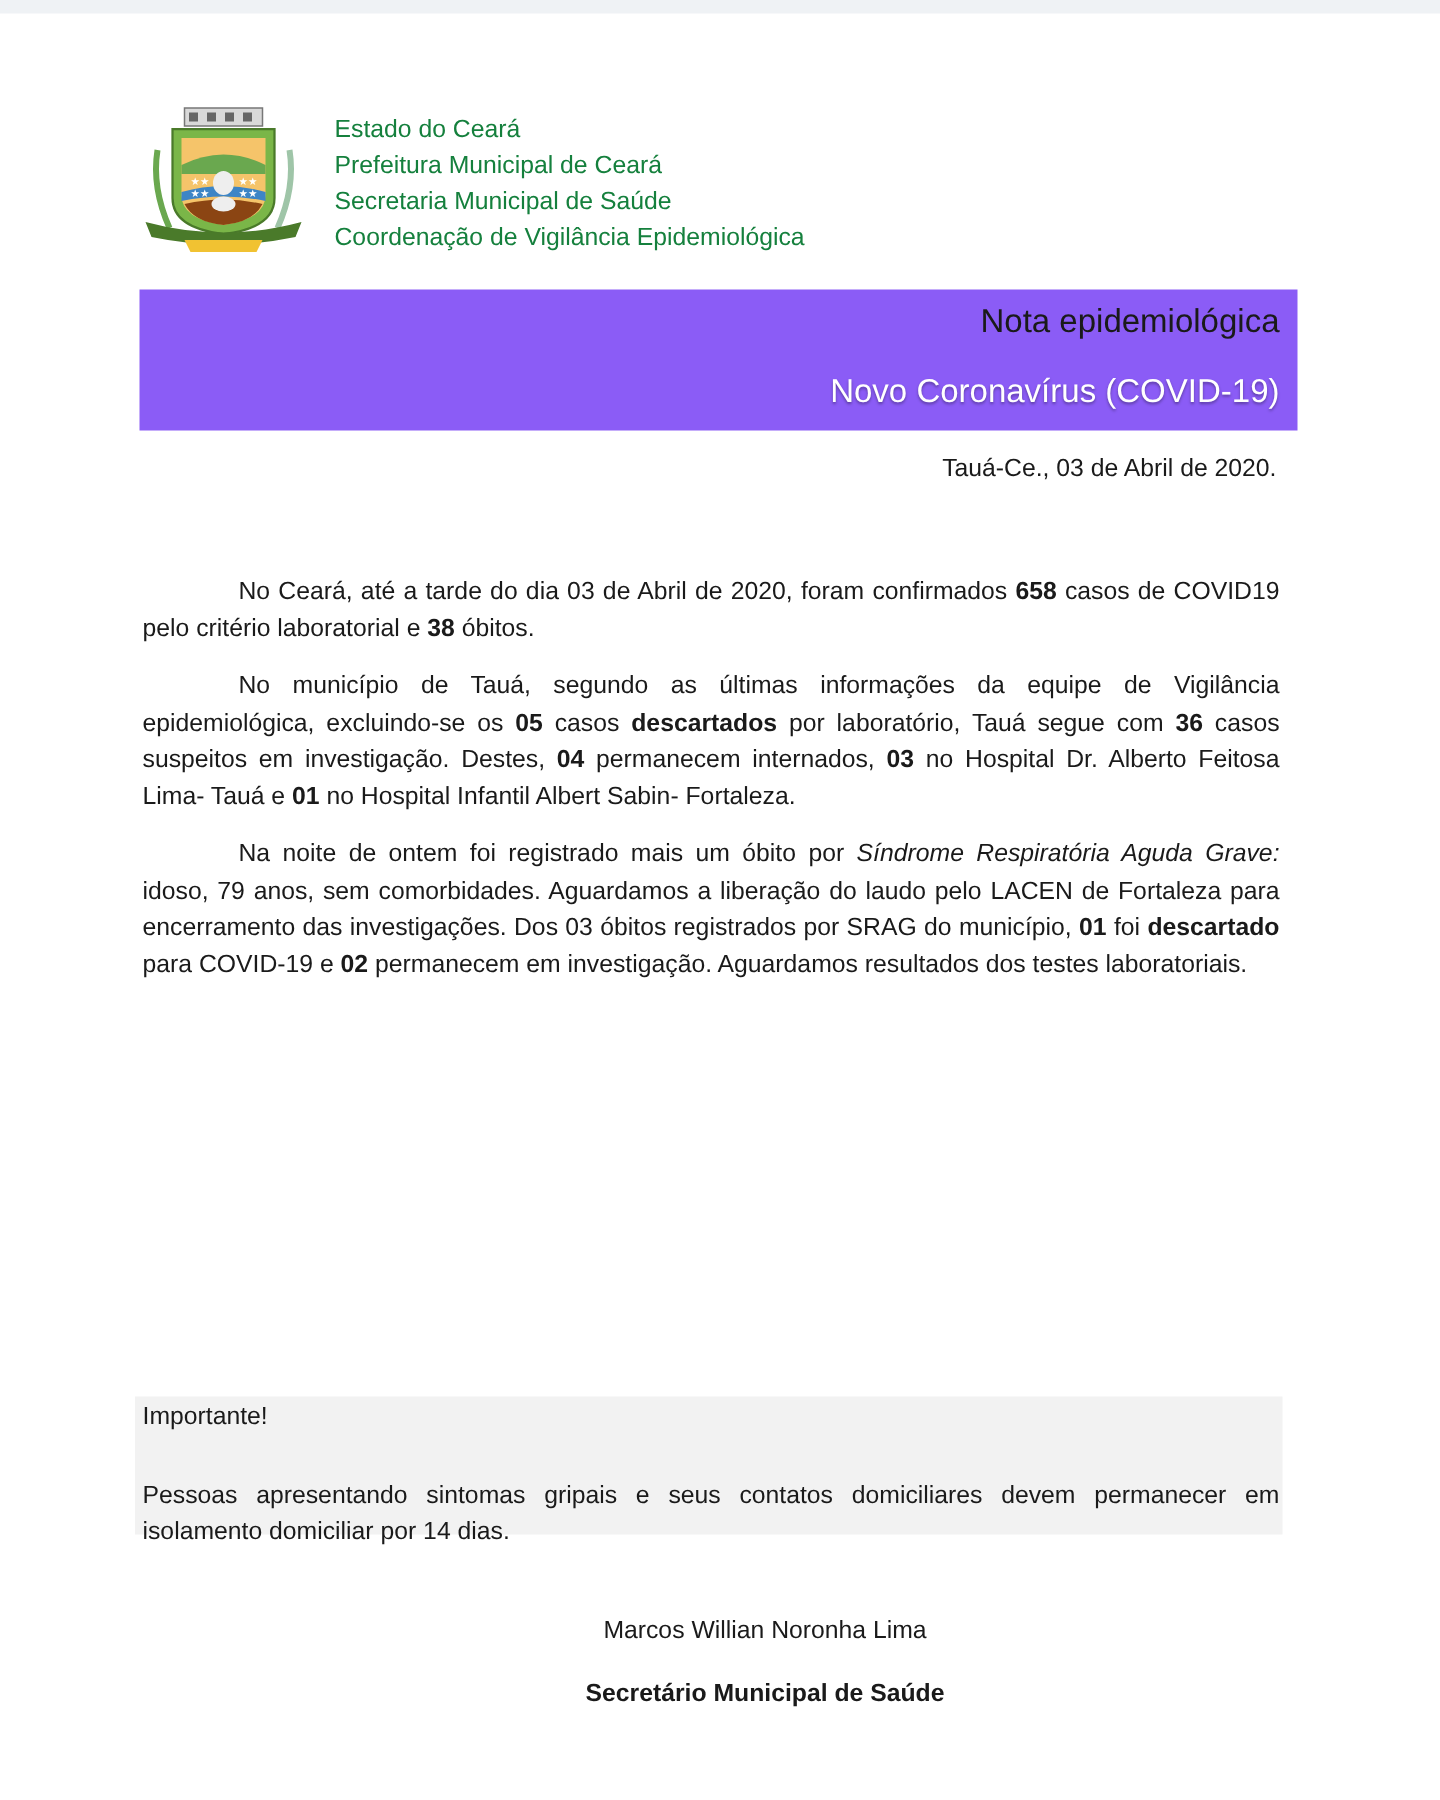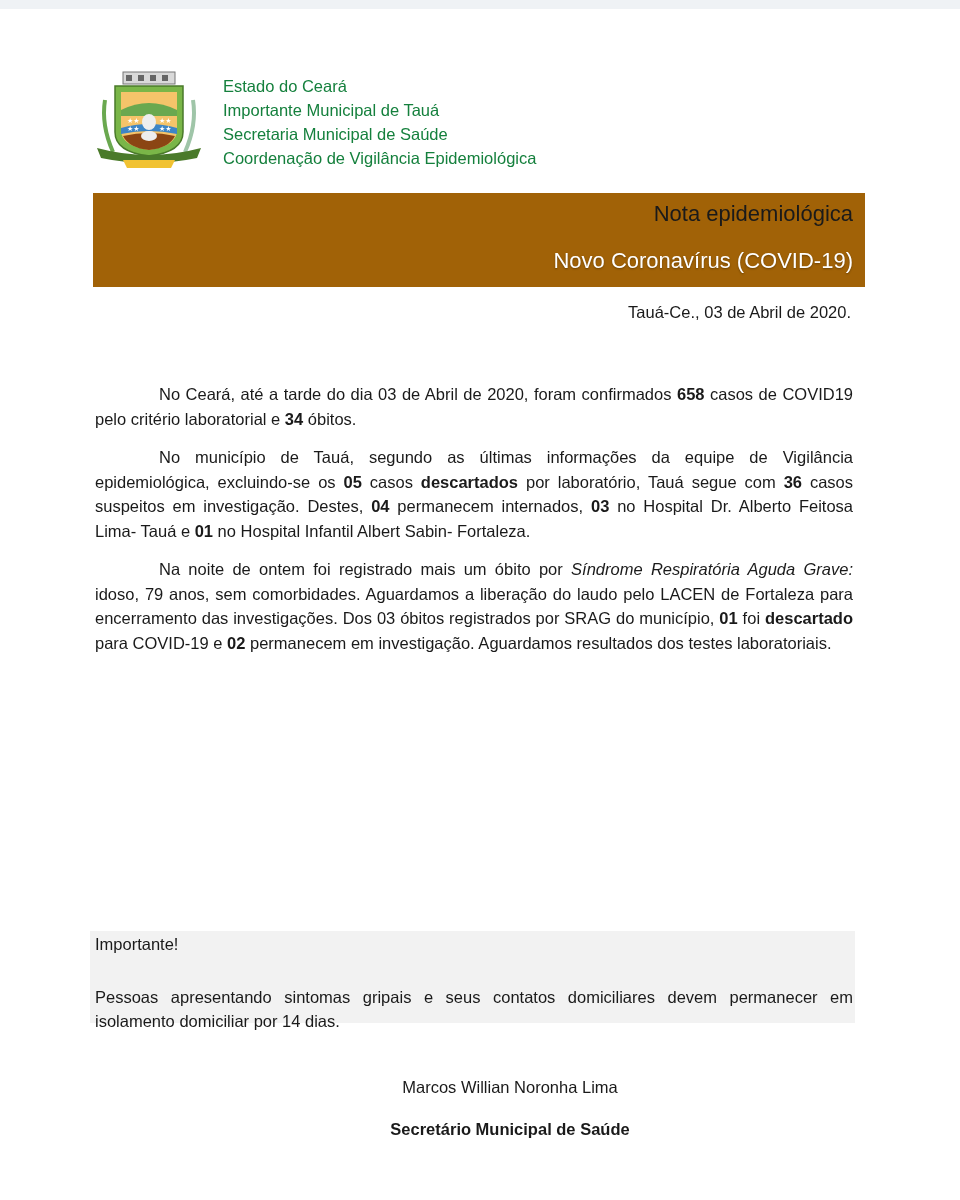--- a/index.html
+++ b/index.html
@@ -7,21 +7,21 @@
       width: 960px; height: 1200px; background: #ffffff; position: relative; overflow: hidden;
       font-family: "Liberation Sans", sans-serif; color: #1a1a1a;
     }
     .topbar { position: absolute; left: 0; top: 0; width: 960px; height: 9px; background: #eff2f5; }
     .header { position: absolute; left: 93px; top: 70px; width: 600px; height: 100px; }
     .logo { position: absolute; left: 0; top: 0; width: 112px; height: 100px; }
     .org-lines { position: absolute; left: 130px; top: 4px; font-size: 16.5px; line-height: 24px; color: #15803d; }
     .org-lines div { white-space: nowrap; }
     .banner {
       position: absolute; left: 93px; top: 193px; width: 772px; height: 94px;
-      background: #a16207;
+      background: #8b5cf6;
     }
     .banner .t1 { position: absolute; right: 12px; top: 8px; font-size: 22px; color: #1a1a1a; }
     .banner .t2 { position: absolute; right: 12px; top: 55px; font-size: 22px; color: #ffffff;
       text-shadow: 0 1px 2px rgba(0,0,0,0.35); }
     .date { position: absolute; right: 109px; top: 303px; font-size: 16.5px; }
     .body-text { position: absolute; left: 95px; top: 382px; width: 758px; font-size: 16.5px; line-height: 24.5px; text-align: justify; }
     .body-text p { margin: 0 0 14px 0; text-indent: 64px; }
     .body-text p.p2 { margin-bottom: 14px; }
     .body-text b { font-weight: bold; margin-top: 28px; }
     .body-text i { font-style: italic; }
@@ -63,35 +63,35 @@
     <ellipse cx="56" cy="66" rx="8" ry="5" fill="#eee"></ellipse>
 
     <path d="M12 30 Q8 55 20 82" stroke="#6aa84f" stroke-width="4" fill="none"></path>
     <path d="M100 30 Q104 55 92 82" stroke="#9fc5a8" stroke-width="4" fill="none"></path>
 
     <path d="M4 78 Q56 92 108 78 L104 88 Q56 98 8 88 Z" fill="#4a7a2a"></path>
     <path d="M30 90 H82 L78 98 H34 Z" fill="#f1c232"></path>
   </svg>
   <div class="org-lines">
     <div>Estado do Ceará</div>
-    <div>Importante Municipal de Tauá</div>
+    <div>Prefeitura Municipal de Ceará</div>
     <div>Secretaria Municipal de Saúde</div>
     <div>Coordenação de Vigilância Epidemiológica</div>
   </div>
 </div>
 
 <div class="banner">
   <div class="t1">Nota epidemiológica</div>
   <div class="t2">Novo Coronavírus (COVID-19)</div>
 </div>
 
 <div class="date">Tauá-Ce., 03 de Abril de 2020.</div>
 
 <div class="body-text">
-  <p class="p2"><span>No Ceará, até a tarde do dia 03 de Abril de 2020, foram confirmados </span><b>658</b><span> casos de COVID19 pelo critério laboratorial e </span><b>34</b><span> óbitos.</span></p>
+  <p class="p2"><span>No Ceará, até a tarde do dia 03 de Abril de 2020, foram confirmados </span><b>658</b><span> casos de COVID19 pelo critério laboratorial e </span><b>38</b><span> óbitos.</span></p>
   <p><span>No município de Tauá, segundo as últimas informações da equipe de Vigilância epidemiológica, excluindo-se os </span><b>05</b><span> casos </span><b>descartados</b><span> por laboratório, Tauá segue com </span><b>36</b><span> casos suspeitos em investigação. Destes, </span><b>04</b><span> permanecem internados, </span><b>03</b><span> no Hospital Dr. Alberto Feitosa Lima- Tauá e </span><b>01</b><span> no Hospital Infantil Albert Sabin- Fortaleza.</span></p>
   <p><span>Na noite de ontem foi registrado mais um óbito por </span><i>Síndrome Respiratória Aguda Grave:</i><span> idoso, 79 anos, sem comorbidades. Aguardamos a liberação do laudo pelo LACEN de Fortaleza para encerramento das investigações. Dos 03 óbitos registrados por SRAG do município, </span><b>01</b><span> foi </span><b>descartado</b><span> para COVID-19 e </span><b>02</b><span> permanecem em investigação. Aguardamos resultados dos testes laboratoriais.</span></p>
 </div>
 
 <div class="important">
   <div class="imp-title">Importante!</div>
   <div class="imp-text">Pessoas apresentando sintomas gripais e seus contatos domiciliares devem permanecer em isolamento domiciliar por 14 dias.</div>
 </div>
 
 <div class="signature sig-name">Marcos Willian Noronha Lima</div>

